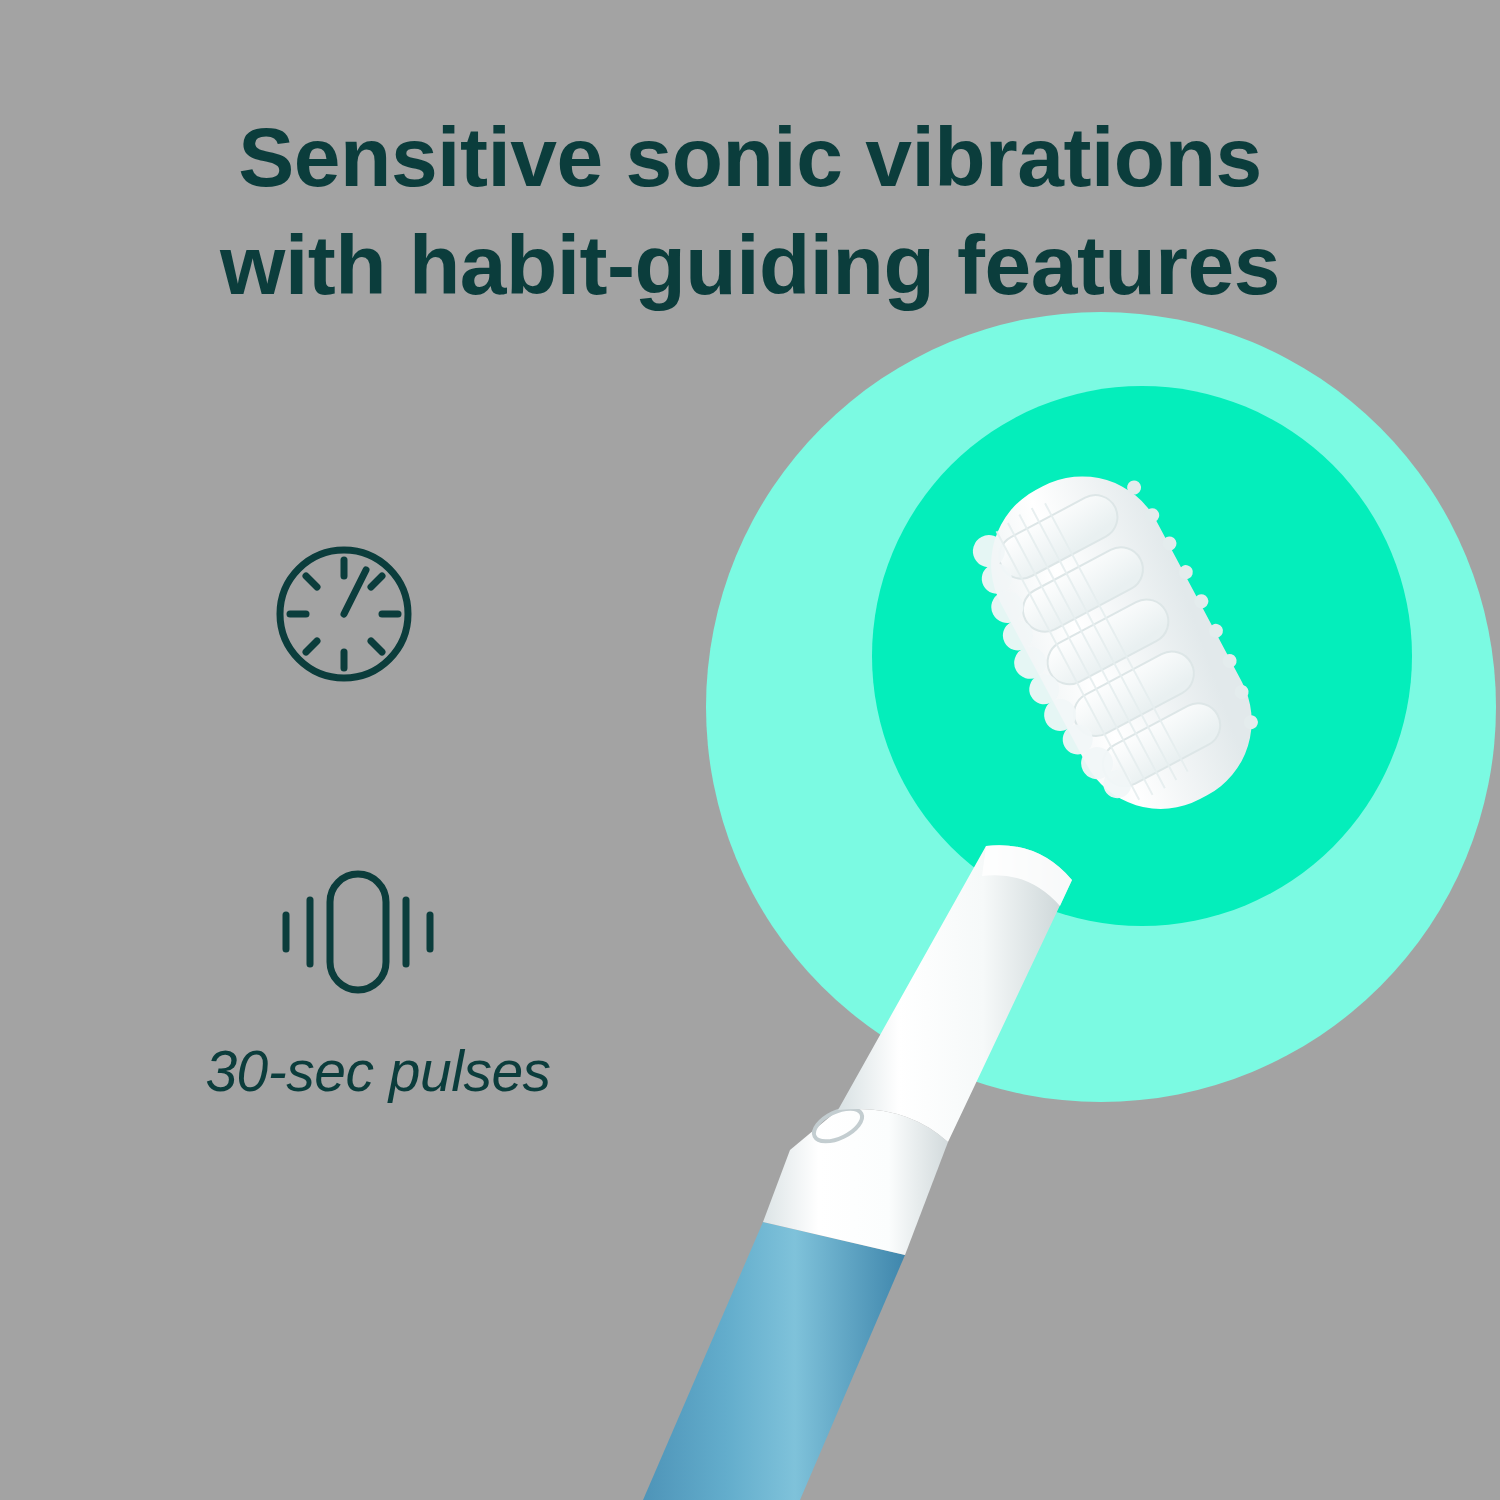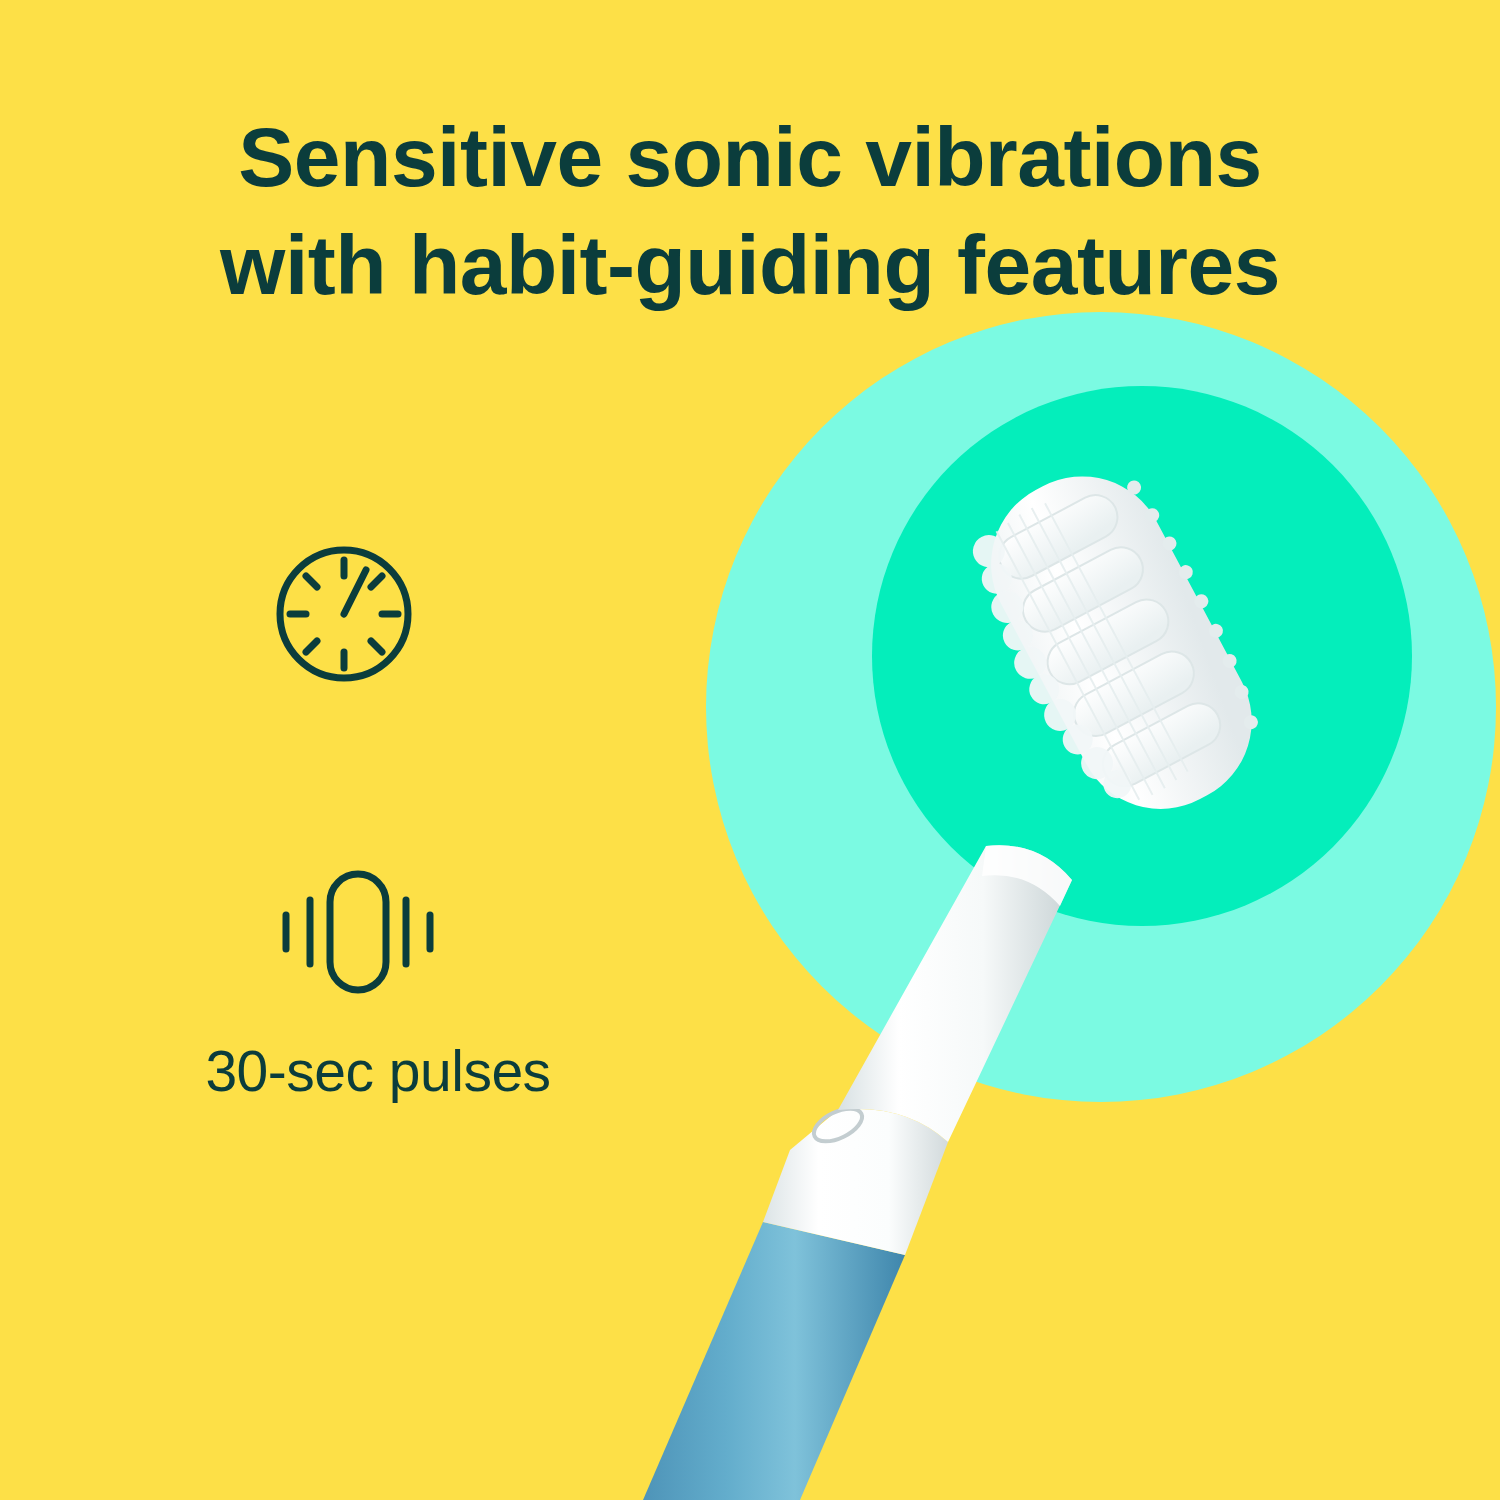--- a/index.html
+++ b/index.html
@@ -4,21 +4,21 @@
 <style>
   html, body {
     margin: 0;
     padding: 0;
     background: #ffffff;
   }
   #stage {
     position: relative;
     width: 1500px;
     height: 1500px;
-    background: #fde047;
+    background: #a3a3a3;
     overflow: hidden;
     font-family: "Liberation Sans", sans-serif;
   }
 
   
   .halo-outer {
     position: absolute;
     left: 706px;
     top: 312px;
     width: 790px;
@@ -52,21 +52,21 @@
   }
 
   
   .features {
     position: absolute;
     left: 108px;
     top: 538px;
     width: 540px;
   }
   .feature { position: relative; }
-  .feature + .feature { margin-top: 172px; }
+  .feature + .feature { margin-top: 172px; font-style: italic; }
 
   .feature-icon {
     position: relative;
     height: 152px;
     margin-left: 160px;
   }
   .feature-label {
     margin-top: 24px;
     text-align: center;
     color: #0B3D3C;

